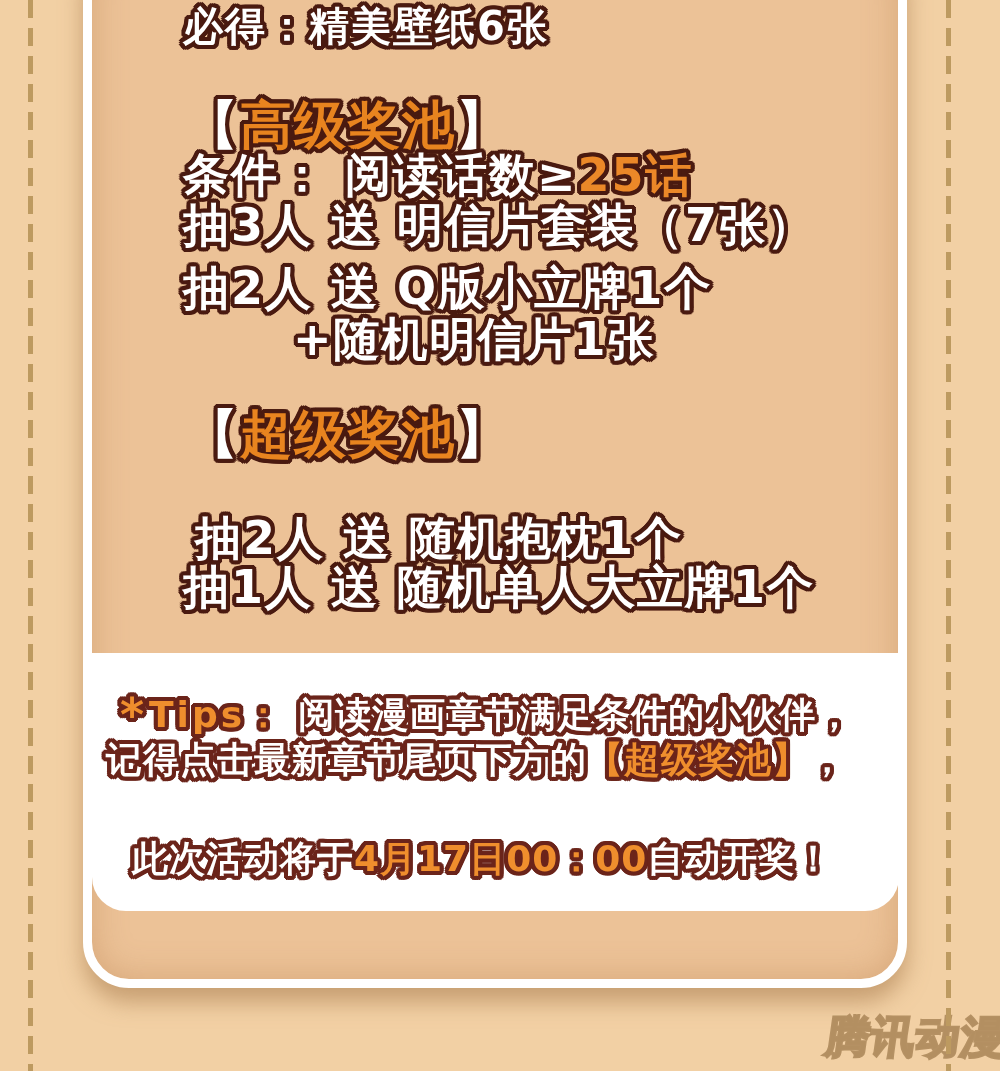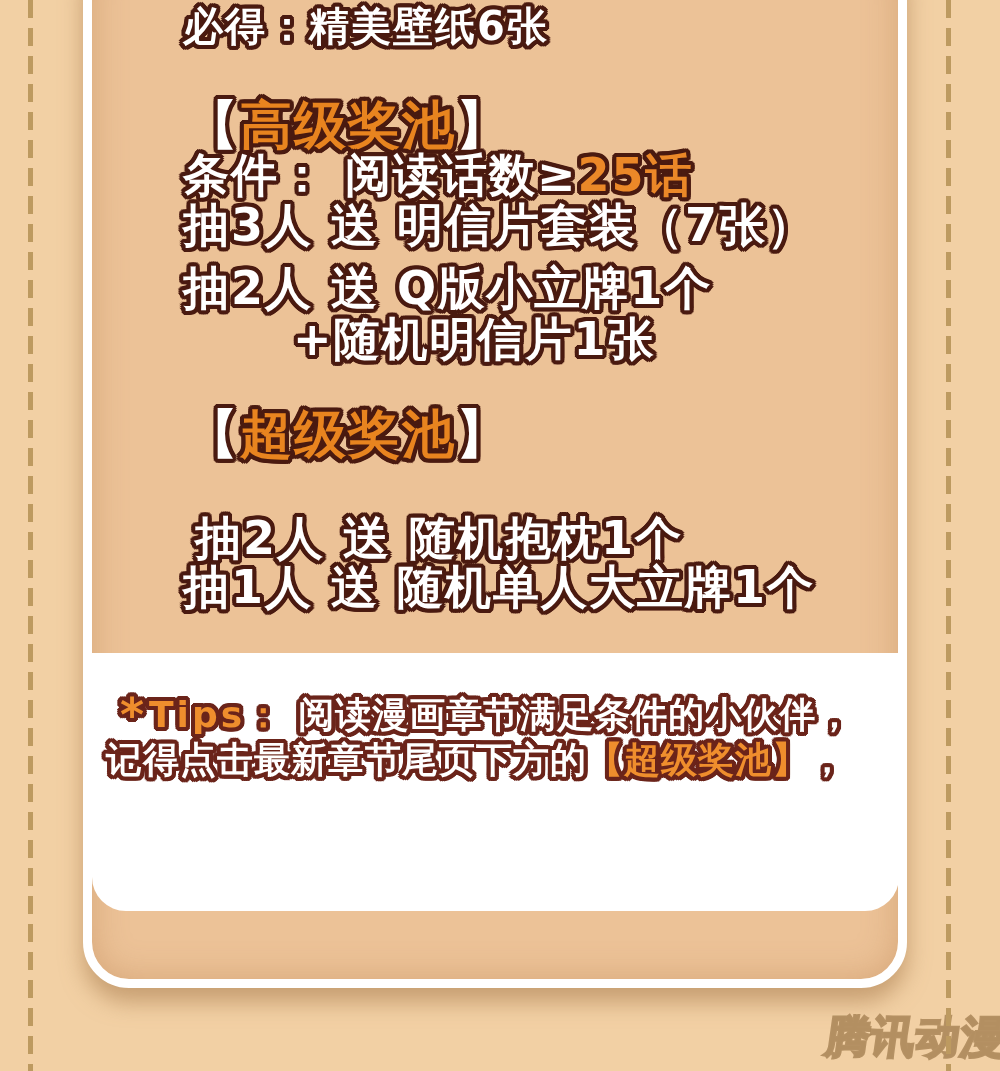--- a/index.html
+++ b/index.html
@@ -96,18 +96,21 @@
   </div>
   <div class="t" style="left:183px;top:515px;margin-left:12px;">抽2人 送 随机抱枕1个</div>
   <div class="t" style="left:183px;top:564px;">抽1人 送 随机单人大立牌1个</div>
 
   <div class="t tips-t" style="left:120px;top:692px;text-align:right;">
     <span class="tips-star">*</span><span class="tips-label">Tips：</span><span>阅读漫画章节满足条件的小伙伴，</span>
   </div>
   <div class="t tips-t" style="left:106px;top:742px;">
     <span>记得点击最新章节尾页下方的</span><span class="hl">【超级奖池】</span><span>，</span>
   </div>
+  <div class="t tips-t" style="left:132px;top:841px;">
+    <span>此次活动将于</span><span class="hl">4月17日00：00</span><span>自动开奖！</span>
+  </div>
 
   <div class="watermark">腾讯动漫</div>
   <div class="stitch stitch-left"></div>
   <div class="stitch stitch-right"></div>
 
 </div>
 
 </body></html>

